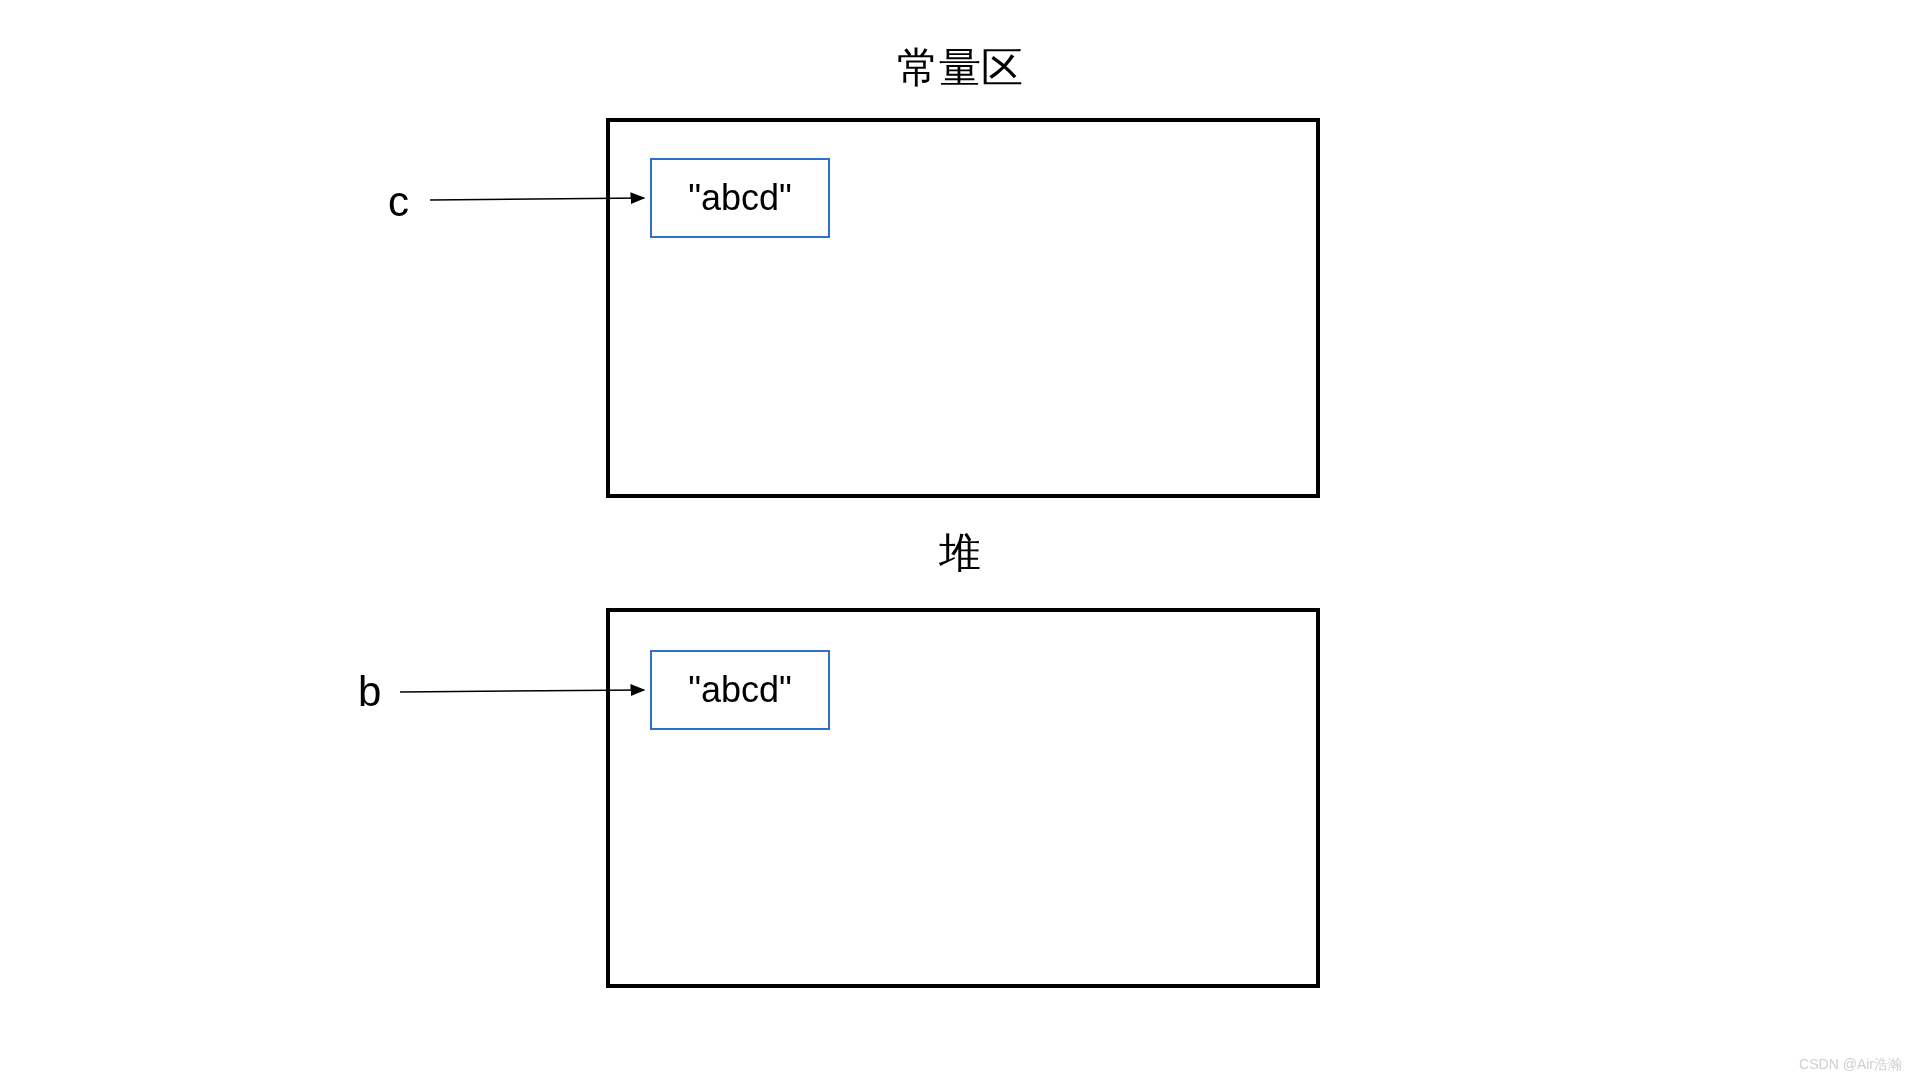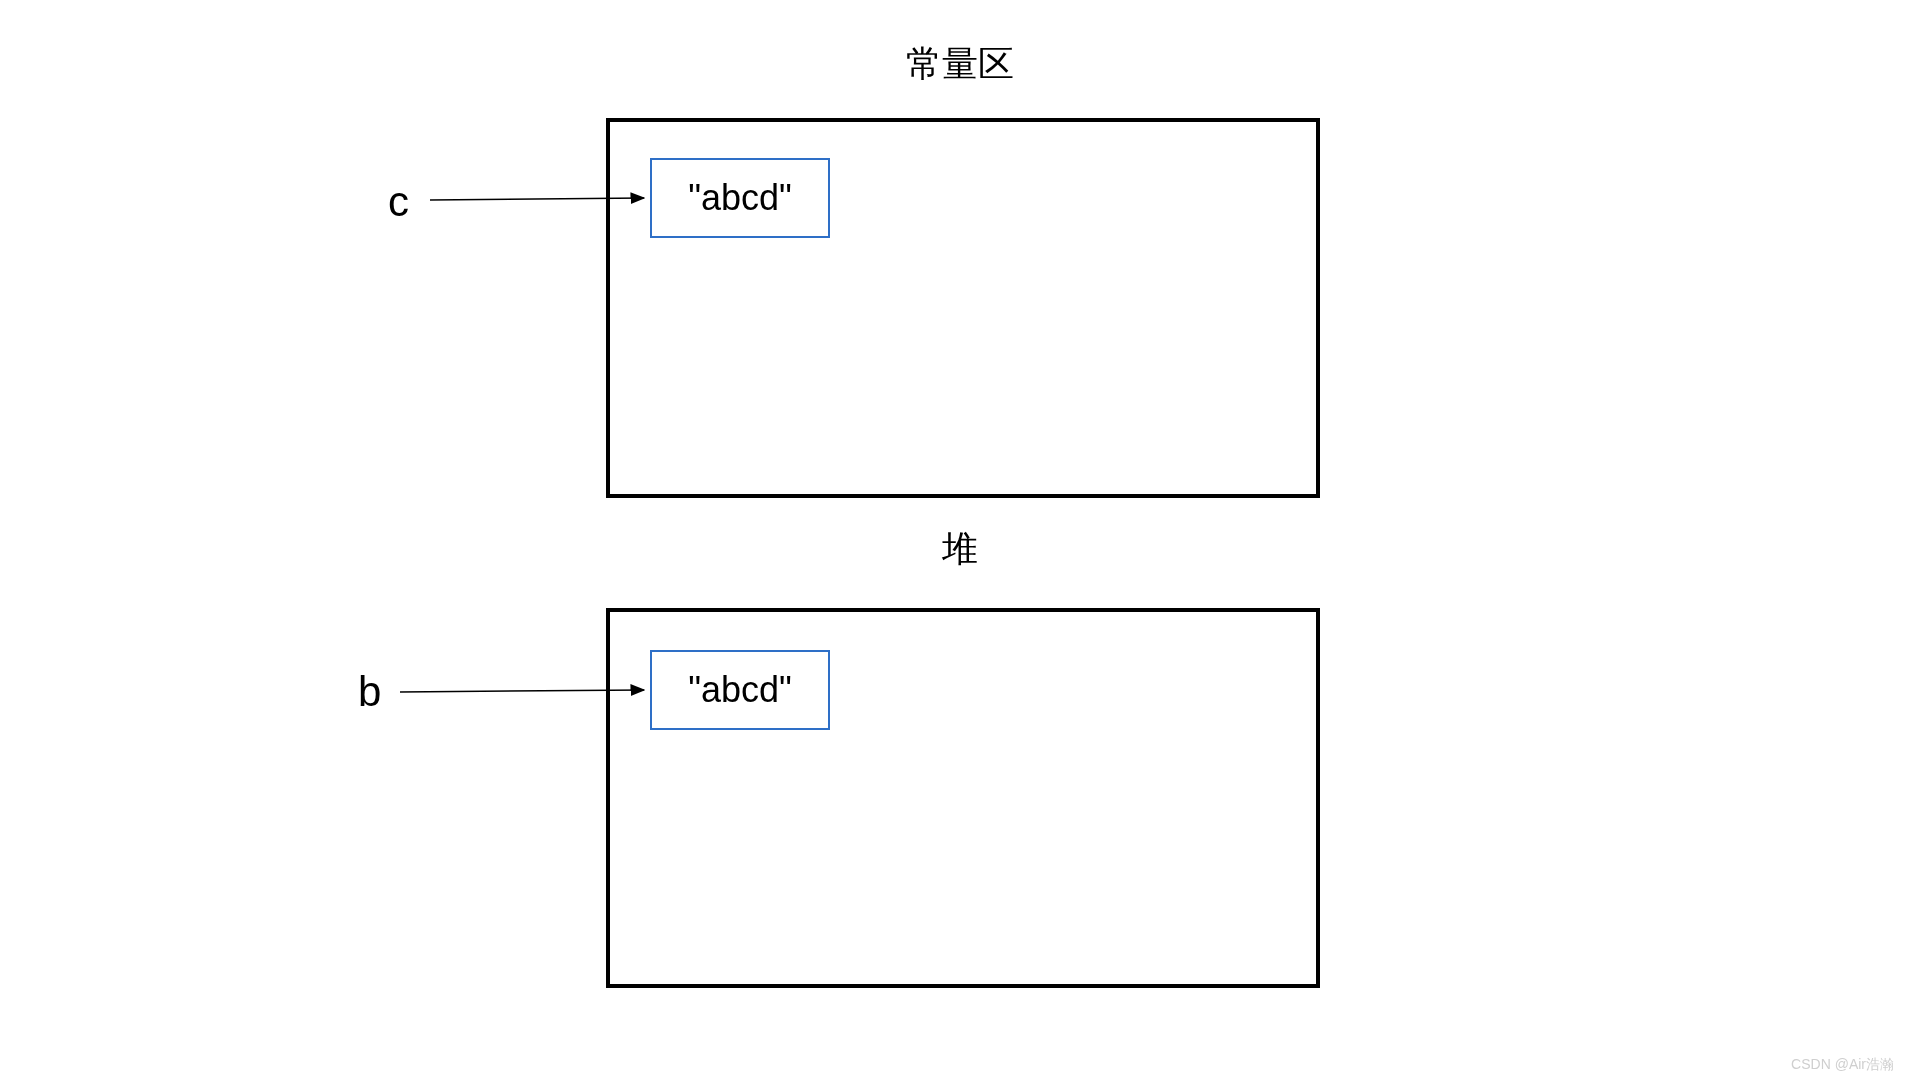--- a/index.html
+++ b/index.html
@@ -11,21 +11,21 @@
       position: relative;
       overflow: hidden;
     }
     .canvas {
       position: relative;
       width: 100%;
       height: 100%;
     }
     .region-title {
       position: absolute;
-      font-size: 36px;
+      font-size: 42px;
       color: #000;
       text-align: center;
     }
     .region-box {
       position: absolute;
       border: 4px solid #000;
       background: #fff;
     }
     .string-box {
       position: absolute;
@@ -42,21 +42,21 @@
       position: absolute;
       font-size: 42px;
       color: #000;
     }
     .arrow-svg {
       position: absolute;
       overflow: visible;
     }
     .watermark {
       position: absolute;
-      right: 26px;
+      right: 18px;
       bottom: 6px;
       font-size: 14px;
       color: #cfcfcf;
       font-family: Arial, sans-serif;
     }
   </style>
 </head>
 <body>
 
 <div class="canvas">

